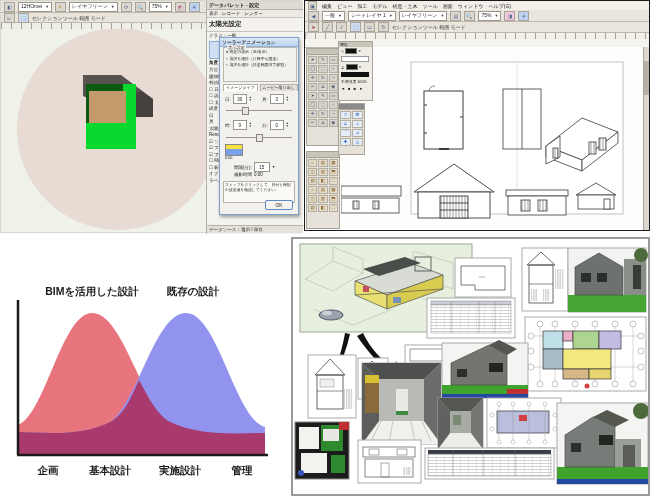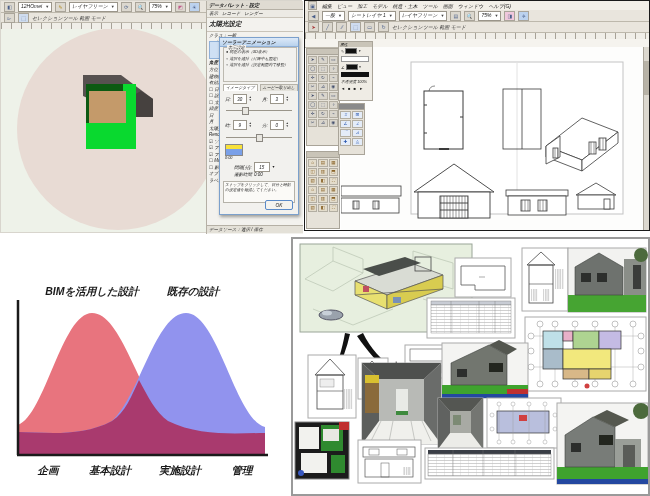--- a/index.html
+++ b/index.html
@@ -1,18 +1,18 @@
 <!DOCTYPE html>
 <html><head>
 <meta charset="utf-8">
 <style>
   html,body{margin:0;padding:0;background:#fff;}
   #root{position:relative;width:650px;height:496px;background:#fff;overflow:hidden;
         font-family:"Liberation Sans","DejaVu Sans",sans-serif;color:#222;}
-  .abs{position:absolute;font-style:italic;}
+  .abs{position:absolute;}
   .win{background:#fff;}
   
   #tl{left:0;top:0;width:302px;height:233px;border:1px solid #d8d5cd;box-sizing:border-box;}
   .tbar{background:#e9e5dd;border-bottom:1px solid #bdb8ac;display:flex;align-items:center;gap:3px;padding:1px 3px;box-sizing:border-box;}
   .combo{background:#fff;border:1px solid #9a958a;font-size:5px;line-height:7px;height:8px;
          padding:0 2px;display:inline-flex;align-items:center;white-space:nowrap;}
   .combo .arr{margin-left:3px;font-size:4px;color:#444;}
   .tbtn{width:9px;height:8px;background:#dcd8cf;border:1px solid #a9a499;display:inline-flex;
         align-items:center;justify-content:center;font-size:5px;color:#4a5f8a;}
   .modetext{font-size:5px;color:#333;white-space:nowrap;}

